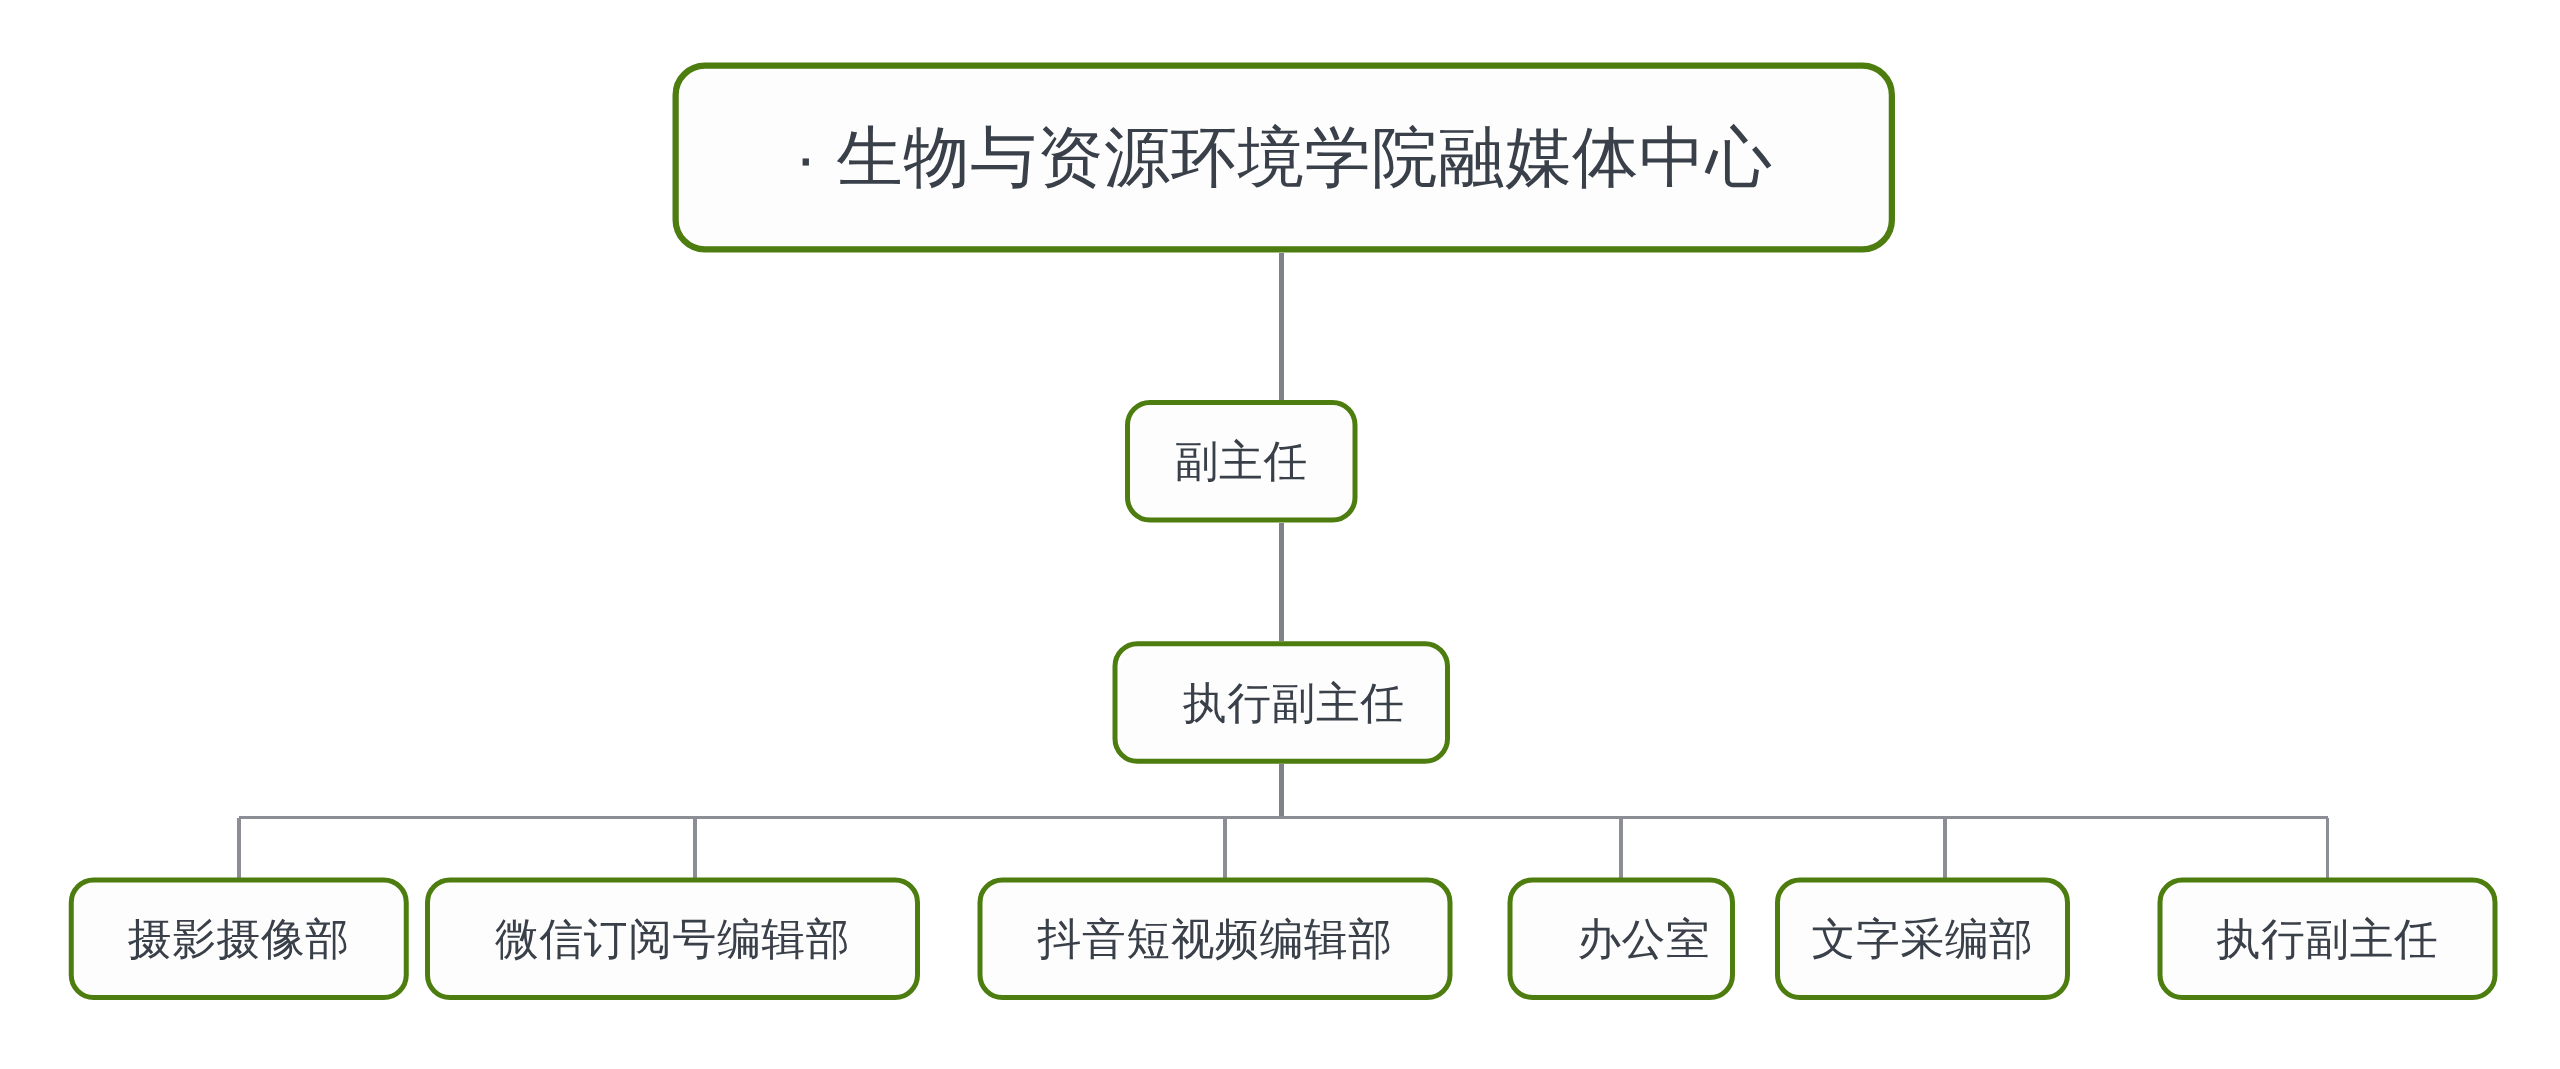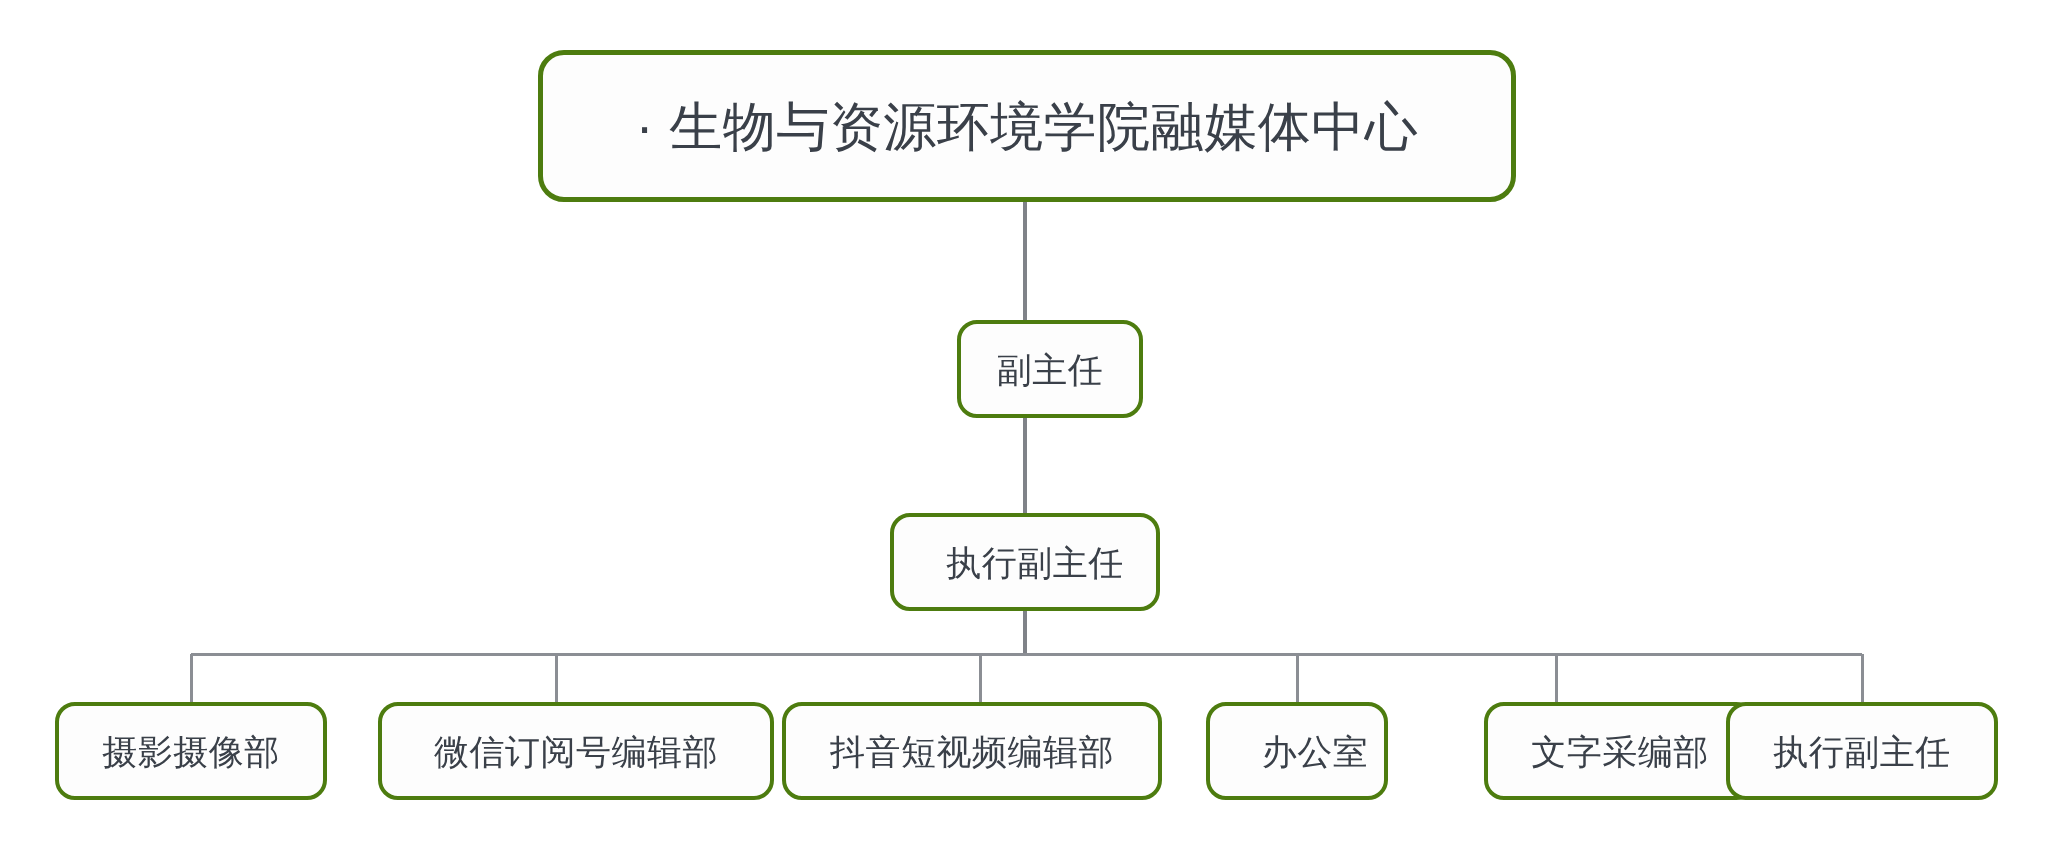--- a/index.html
+++ b/index.html
@@ -49,21 +49,21 @@
     top: 50px;
     width: 978px;
     height: 152px;
     border-radius: 26px;
     border-width: 5px;
     font-size: 53px;
   }
 
   
   #node-deputy {
-    left: 957px;
+    left: 900px;
     top: 320px;
     width: 186px;
     height: 98px;
     font-size: 35px;
   }
 
   
   #node-exec-deputy {
     left: 890px;
     top: 513px;
@@ -73,24 +73,24 @@
     padding-left: 20px;
   }
 
   
   .leaf {
     top: 702px;
     height: 98px;
     font-size: 35px;
   }
   #node-dept-0 { left: 55px;   width: 272px; }
-  #node-dept-1 { left: 378px;  width: 396px; }
+  #node-dept-1 { left: 340px;  width: 396px; font-family: Liberation Serif, serif; }
   #node-dept-2 { left: 782px;  width: 380px; }
   #node-dept-3 { left: 1206px; width: 182px; padding-left: 36px; }
-  #node-dept-4 { left: 1484px; width: 272px; }
+  #node-dept-4 { left: 1420px; width: 236px; }
   #node-dept-5 { left: 1726px; width: 272px; }
 </style>
 </head>
 <body>
 
 <div id="canvas">
 
   <svg id="edges" viewBox="0 0 2048 855" width="2048" height="855" aria-hidden="true">
     <g stroke="#7f8288" stroke-width="4" fill="none" shape-rendering="crispEdges">
 

